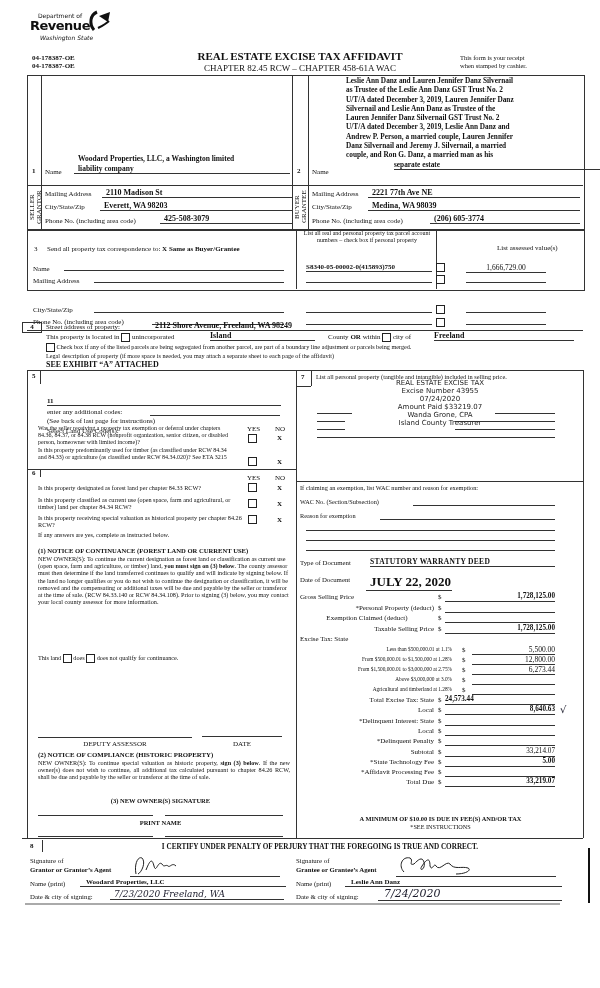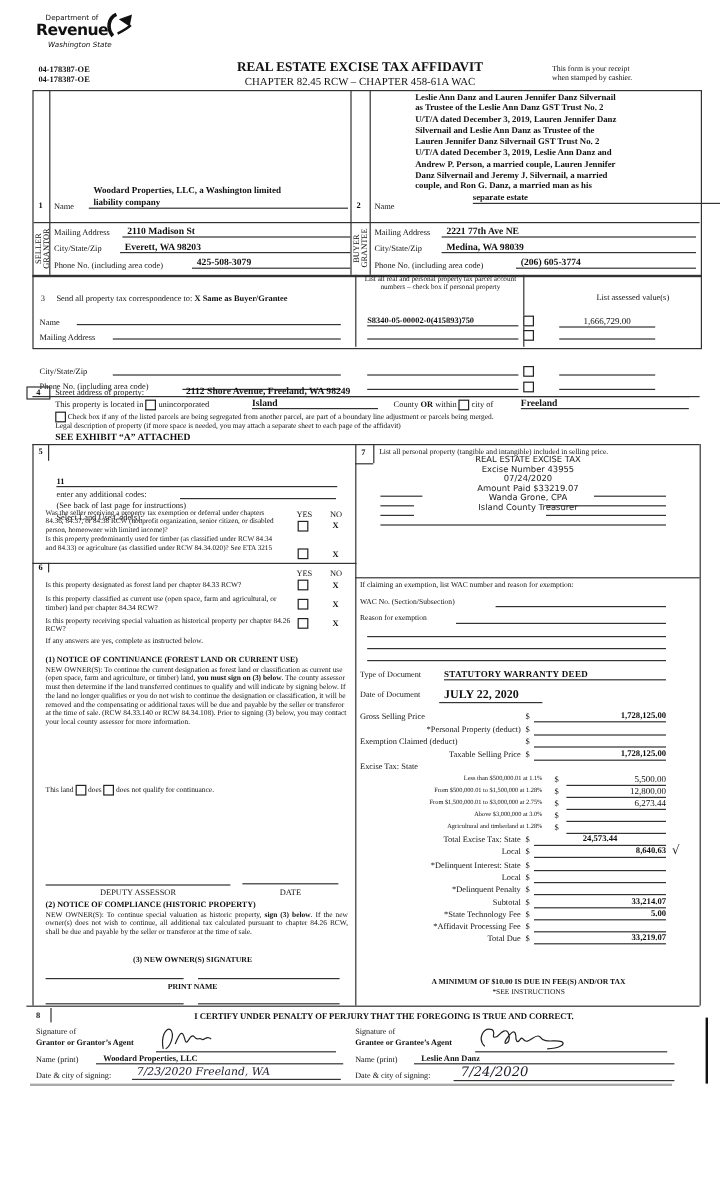--- a/index.html
+++ b/index.html
@@ -234,30 +234,30 @@
 <div class="abs line" style="left:413px;top:505px;width:142px;"></div>
 <div class="abs lbl" style="left:300px;top:512px;font-size:6.3px;">Reason for exemption</div>
 <div class="abs line" style="left:380px;top:519px;width:175px;"></div>
 <div class="abs line" style="left:306px;top:530px;width:249px;"></div>
 <div class="abs line" style="left:306px;top:540px;width:249px;"></div>
 <div class="abs line" style="left:306px;top:550px;width:249px;"></div>
 
 <div class="abs lbl" style="left:300px;top:559px;font-size:6.8px;">Type of Document</div>
 <div class="abs fill line" style="left:370px;top:557px;width:185px;font-size:7.5px;letter-spacing:0.3px;">STATUTORY WARRANTY DEED</div>
 <div class="abs lbl" style="left:300px;top:576px;font-size:6.8px;">Date of Document</div>
-<div class="abs fill line" style="left:366px;top:574px;width:82px;font-size:10px;padding-left:4px;">JULY 22, 2020</div>
+<div class="abs fill line" style="left:366px;top:574px;width:82px;font-size:13px;padding-left:4px;">JULY 22, 2020</div>
 
 <div id="tax-table">
     <div class="abs" style="left: 300px; width: 134px; top: 593px; text-align: left; font-size: 7px;">Gross Selling Price</div>
     <div class="abs" style="left: 438px; top: 593px; font-size: 7px;">$</div>
     <div class="abs line" style="left: 445px; top: 592px; width: 110px; height: 9px; text-align: right; font-size: 7.2px; font-weight: bold;">1,728,125.00</div>
     <div class="abs" style="left: 300px; width: 134px; top: 603.5px; text-align: right; font-size: 7px;">*Personal Property (deduct)</div>
     <div class="abs" style="left: 438px; top: 603.5px; font-size: 7px;">$</div>
     <div class="abs line" style="left: 445px; top: 602.5px; width: 110px; height: 9px; text-align: right; font-size: 7.2px; font-weight: bold;"></div>
-    <div class="abs" style="left: 300px; width: 134px; top: 614px; text-align: left; font-size: 7px; font-family: Liberation Serif, serif;">Exemption Claimed (deduct)</div>
+    <div class="abs" style="left: 300px; width: 134px; top: 614px; text-align: center; font-size: 7px; font-family: Liberation Serif, serif;">Exemption Claimed (deduct)</div>
     <div class="abs" style="left: 438px; top: 614px; font-size: 7px;">$</div>
     <div class="abs line" style="left: 445px; top: 613px; width: 110px; height: 9px; text-align: right; font-size: 7.2px; font-weight: bold;"></div>
     <div class="abs" style="left: 300px; width: 134px; top: 624.5px; text-align: right; font-size: 7px;">Taxable Selling Price</div>
     <div class="abs" style="left: 438px; top: 624.5px; font-size: 7px;">$</div>
     <div class="abs line" style="left: 445px; top: 623.5px; width: 110px; height: 9px; text-align: right; font-size: 7.2px; font-weight: bold;">1,728,125.00</div>
     <div class="abs" style="left: 300px; width: 140px; top: 635px; text-align: left; font-size: 7px;">Excise Tax:  State</div>
     <div class="abs" style="left: 300px; width: 152px; top: 646px; text-align: right; font-size: 5.3px;">Less than $500,000.01 at 1.1%</div>
     <div class="abs" style="left: 462px; top: 646px; font-size: 7px;">$</div>
     <div class="abs line" style="left: 472px; top: 645px; width: 83px; height: 9px; text-align: right; font-size: 7.5px;">5,500.00</div>
     <div class="abs" style="left: 300px; width: 152px; top: 656px; text-align: right; font-size: 5.3px;">From $500,000.01 to $1,500,000 at 1.28%</div>
@@ -267,36 +267,36 @@
     <div class="abs" style="left: 462px; top: 666px; font-size: 7px;">$</div>
     <div class="abs line" style="left: 472px; top: 665px; width: 83px; height: 9px; text-align: right; font-size: 7.5px;">6,273.44</div>
     <div class="abs" style="left: 300px; width: 152px; top: 676px; text-align: right; font-size: 5.3px;">Above $3,000,000 at 3.0%</div>
     <div class="abs" style="left: 462px; top: 676px; font-size: 7px;">$</div>
     <div class="abs line" style="left: 472px; top: 675px; width: 83px; height: 9px; text-align: right; font-size: 7.5px;"></div>
     <div class="abs" style="left: 300px; width: 152px; top: 686px; text-align: right; font-size: 5.3px;">Agricultural and timberland at 1.28%</div>
     <div class="abs" style="left: 462px; top: 686px; font-size: 7px;">$</div>
     <div class="abs line" style="left: 472px; top: 685px; width: 83px; height: 9px; text-align: right; font-size: 7.5px;"></div>
     <div class="abs" style="left: 300px; width: 134px; top: 696px; text-align: right; font-size: 7px;">Total Excise Tax: State</div>
     <div class="abs" style="left: 438px; top: 696px; font-size: 7px;">$</div>
-    <div class="abs line" style="left: 445px; top: 695px; width: 110px; height: 9px; text-align: center; font-size: 7.2px; font-weight: bold;">24,573.44</div>
+    <div class="abs line" style="left: 445px; top: 695px; width: 110px; height: 9px; text-align: left; font-size: 7.2px; font-weight: bold;">24,573.44</div>
     <div class="abs" style="left: 300px; width: 134px; top: 706.3px; text-align: right; font-size: 7px;">Local</div>
     <div class="abs" style="left: 438px; top: 706.3px; font-size: 7px;">$</div>
     <div class="abs line" style="left: 445px; top: 705.3px; width: 110px; height: 9px; text-align: right; font-size: 7.2px; font-weight: bold;">8,640.63</div>
     <div class="abs" style="left: 300px; width: 134px; top: 716.6px; text-align: right; font-size: 7px;">*Delinquent Interest: State</div>
     <div class="abs" style="left: 438px; top: 716.6px; font-size: 7px;">$</div>
     <div class="abs line" style="left: 445px; top: 715.6px; width: 110px; height: 9px; text-align: right; font-size: 7.2px; font-weight: bold;"></div>
     <div class="abs" style="left: 300px; width: 134px; top: 726.9px; text-align: right; font-size: 7px;">Local</div>
     <div class="abs" style="left: 438px; top: 726.9px; font-size: 7px;">$</div>
     <div class="abs line" style="left: 445px; top: 725.9px; width: 110px; height: 9px; text-align: right; font-size: 7.2px; font-weight: bold;"></div>
     <div class="abs" style="left: 300px; width: 134px; top: 737.2px; text-align: right; font-size: 7px;">*Delinquent Penalty</div>
     <div class="abs" style="left: 438px; top: 737.2px; font-size: 7px;">$</div>
     <div class="abs line" style="left: 445px; top: 736.2px; width: 110px; height: 9px; text-align: right; font-size: 7.2px; font-weight: bold;"></div>
     <div class="abs" style="left: 300px; width: 134px; top: 747.5px; text-align: right; font-size: 7px;">Subtotal</div>
     <div class="abs" style="left: 438px; top: 747.5px; font-size: 7px;">$</div>
-    <div class="abs line" style="left: 445px; top: 746.5px; width: 110px; height: 9px; text-align: right; font-size: 7.2px; font-weight: bold;">33,214.07</div>
+    <div class="abs line" style="left: 445px; top: 746.5px; width: 110px; height: 9px; text-align: right; font-size: 7.2px; font-weight: normal;">33,214.07</div>
     <div class="abs" style="left: 300px; width: 134px; top: 757.8px; text-align: right; font-size: 7px;">*State Technology Fee</div>
     <div class="abs" style="left: 438px; top: 757.8px; font-size: 7px;">$</div>
     <div class="abs line" style="left: 445px; top: 756.8px; width: 110px; height: 9px; text-align: right; font-size: 7.2px; font-weight: bold;">5.00</div>
     <div class="abs" style="left: 300px; width: 134px; top: 768.1px; text-align: right; font-size: 7px;">*Affidavit Processing Fee</div>
     <div class="abs" style="left: 438px; top: 768.1px; font-size: 7px;">$</div>
     <div class="abs line" style="left: 445px; top: 767.1px; width: 110px; height: 9px; text-align: right; font-size: 7.2px; font-weight: bold;"></div>
     <div class="abs" style="left: 300px; width: 134px; top: 778.4px; text-align: right; font-size: 7px;">Total Due</div>
     <div class="abs" style="left: 438px; top: 778.4px; font-size: 7px;">$</div>
     <div class="abs line" style="left: 445px; top: 777.4px; width: 110px; height: 9px; text-align: right; font-size: 7.2px; font-weight: bold;">33,219.07</div>
     <div class="abs hand" style="left: 560px; top: 704.3px; font-size: 10px;">√</div>

